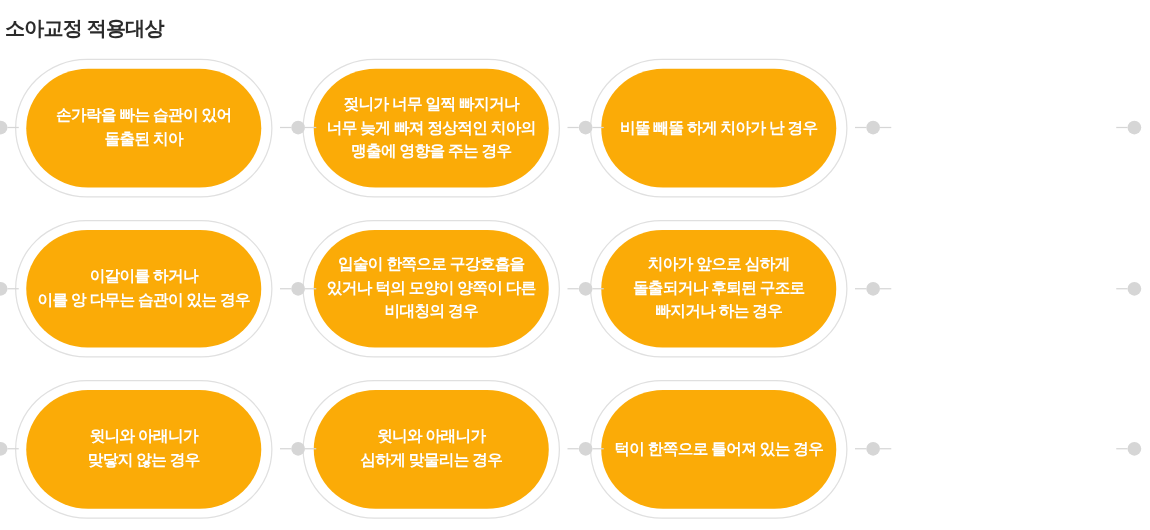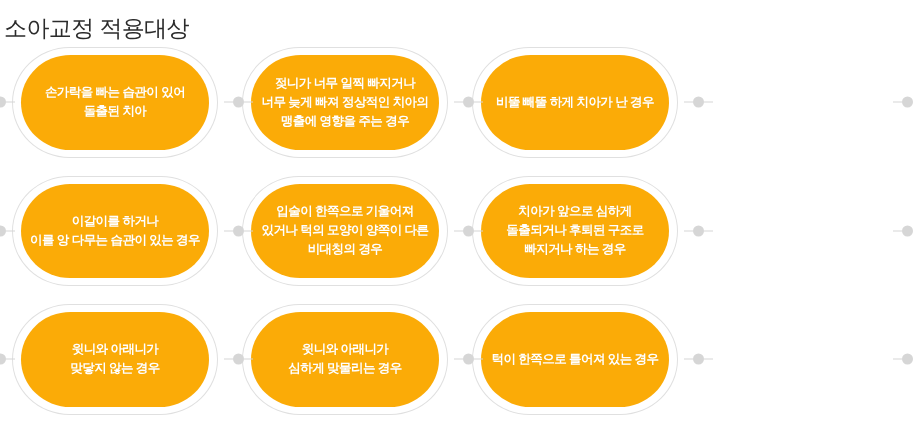--- a/index.html
+++ b/index.html
@@ -12,22 +12,22 @@
     height: 424px;
     font-family: "Liberation Sans", "DejaVu Sans", sans-serif;
     overflow: hidden;
     position: relative;
   }
 
   #page-title {
     position: absolute;
     left: 4px;
     top: 0px;
-    font-size: 23px;
-    font-weight: normal;
+    font-size: 16px;
+    font-weight: bold;
     color: #2b2b2b;
     letter-spacing: -0.6px;
     line-height: 26px;
     white-space: nowrap;
   }
 
   #grid {
     position: absolute;
     left: 0;
     top: 38px;
@@ -211,21 +211,21 @@
       <div class="ring"></div>
       <div class="pill">
         <span class="pill-text">이갈이를 하거나
 이를 앙 다무는 습관이 있는 경우</span>
       </div>
     </div>
 
     <div class="cell">
       <div class="ring"></div>
       <div class="pill">
-        <span class="pill-text">입술이 한쪽으로 기울어져
+        <span class="pill-text">입술이 한쪽으로 구강호흡을
 있거나 턱의 모양이 양쪽이 다른
 비대칭의 경우</span>
       </div>
     </div>
 
     <div class="cell">
       <div class="ring"></div>
       <div class="pill">
         <span class="pill-text">치아가 앞으로 심하게
 돌출되거나 후퇴된 구조로

